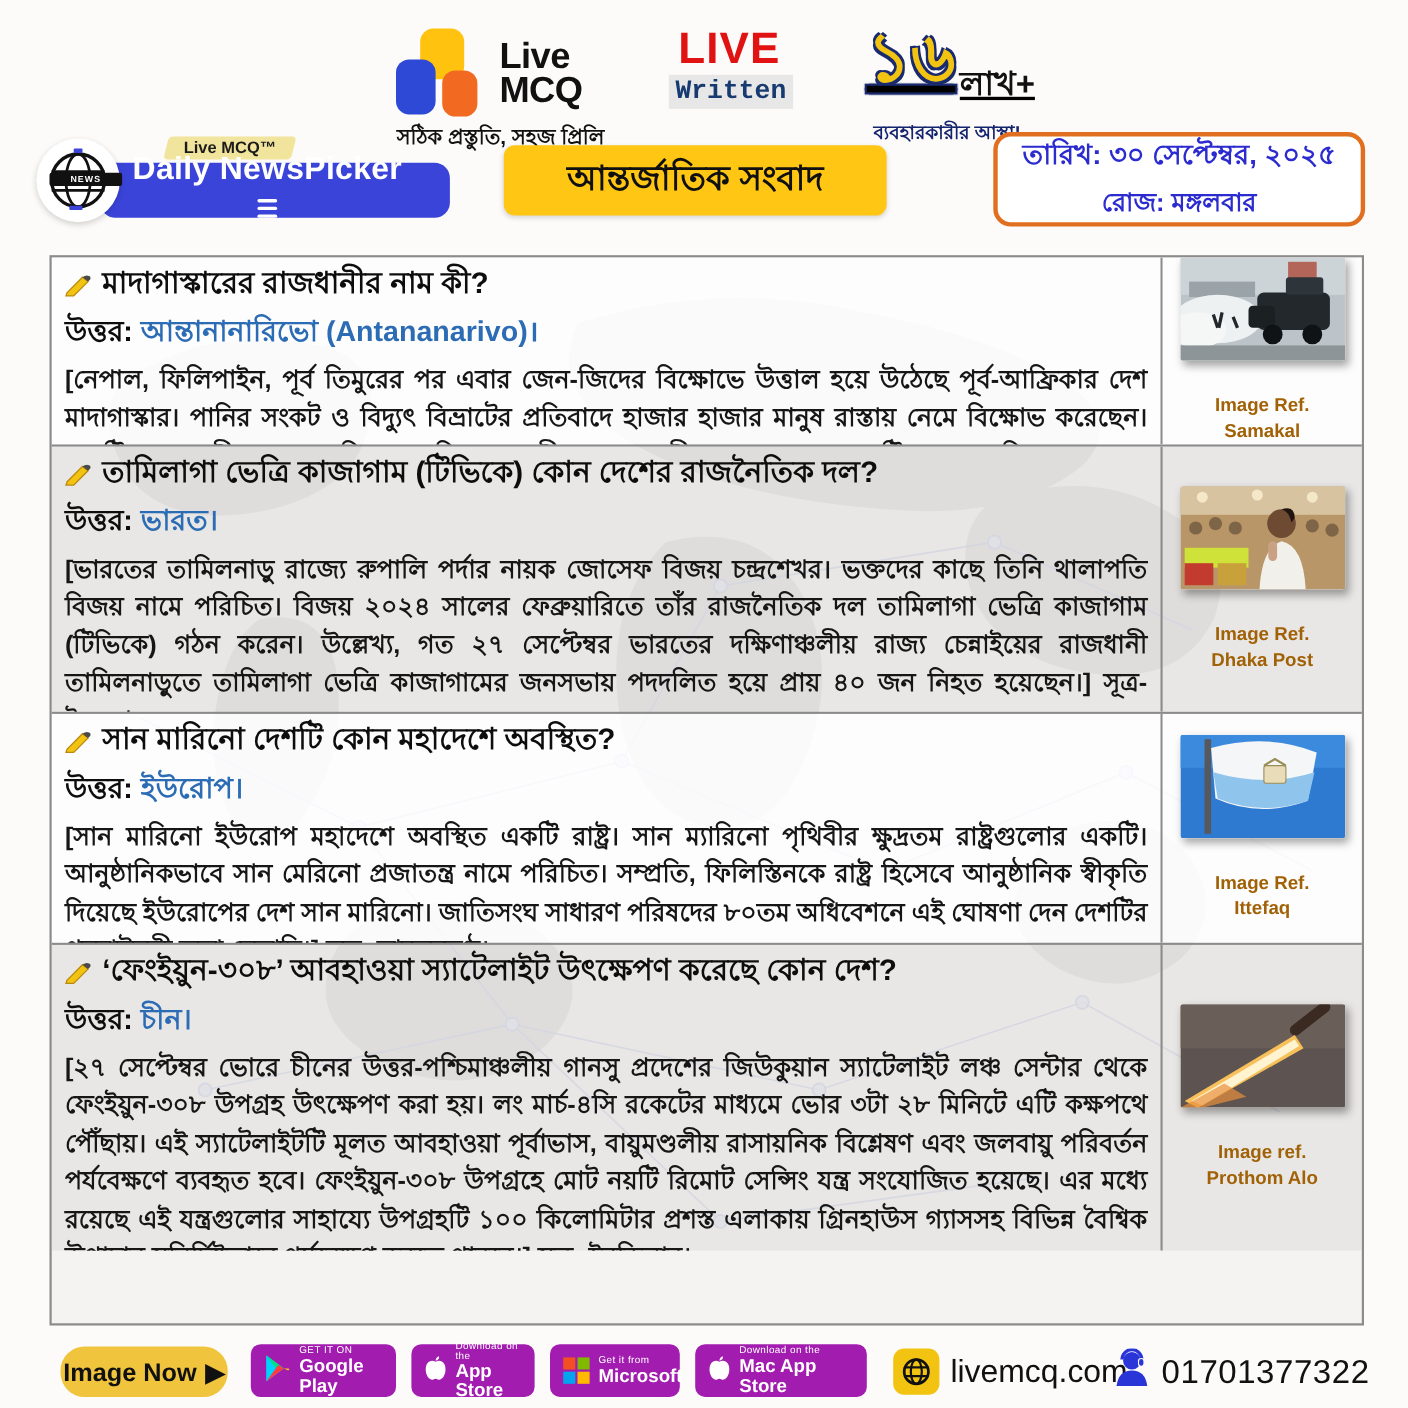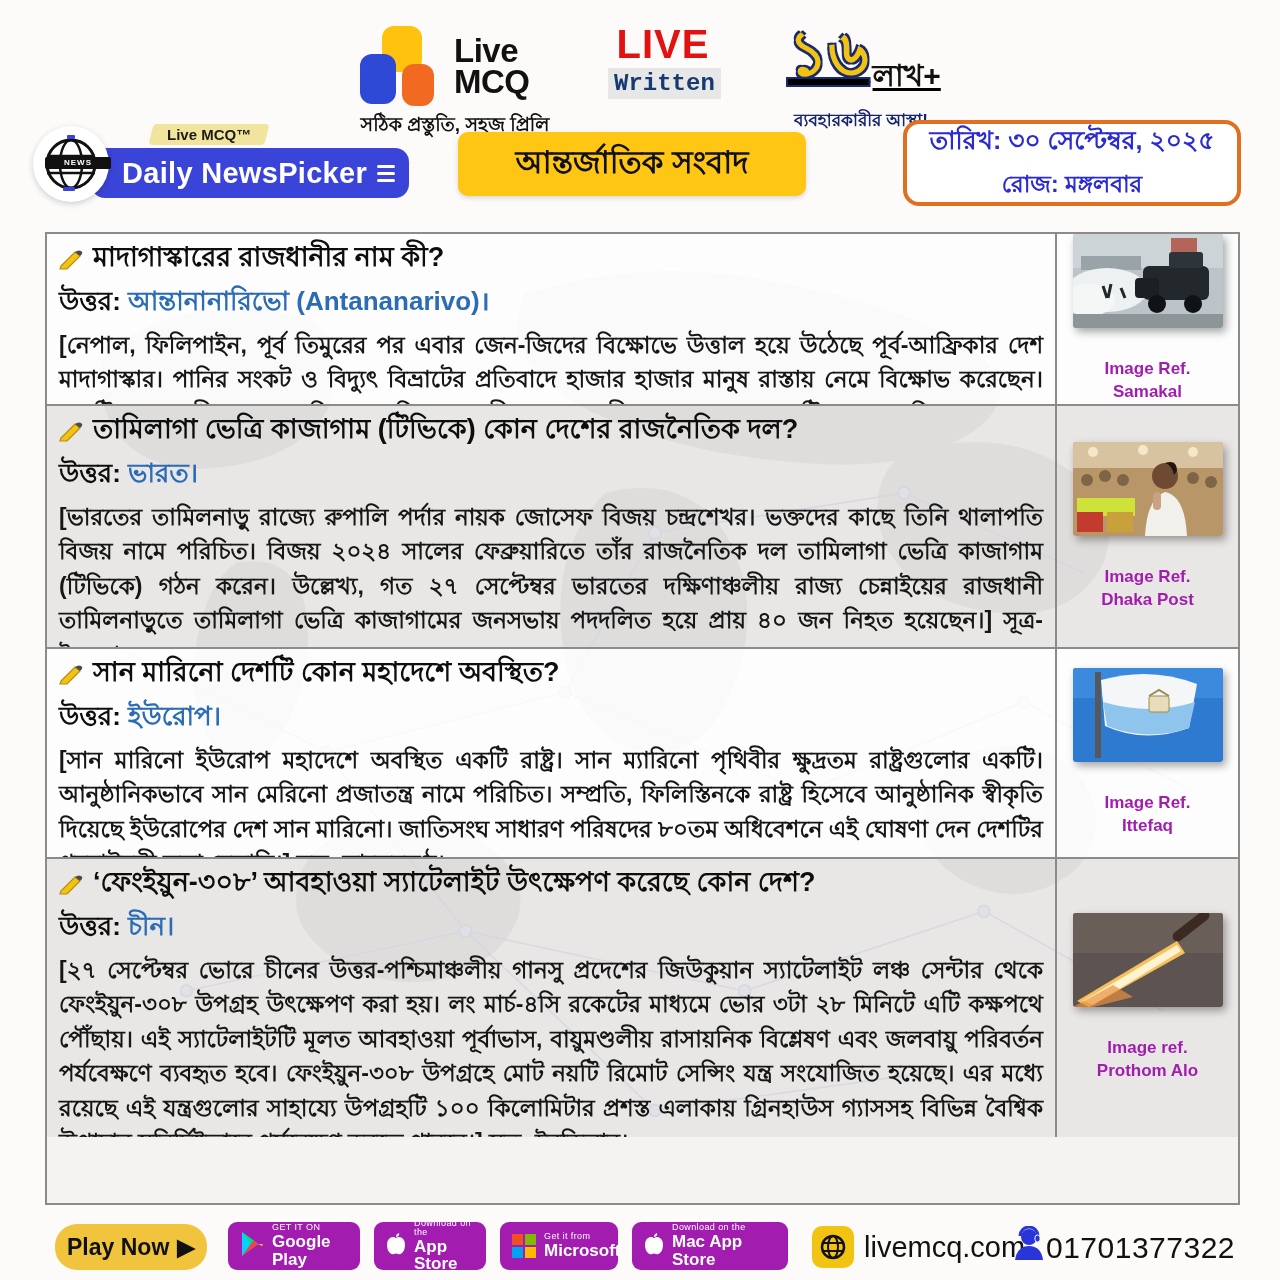--- a/index.html
+++ b/index.html
@@ -25,21 +25,21 @@
   .users-badge { position:absolute; left:788px; top:26px; width:190px; }
   .ub-row { display:flex; align-items:flex-start;text-decoration:underline; }
   .ub-num { font-size:62px; font-weight:900; color:#f2c411; line-height:0.9;
             text-shadow:-2px 2px 0 #1a2a6e, 2px 2px 0 #1a2a6e, 2px -2px 0 #1a2a6e, -2px -2px 0 #1a2a6e; }
   .ub-lakh { font-size:30px; font-weight:800; color:#111; margin-top:26px; margin-left:4px; }
   .ub-trust { font-size:17px; font-weight:700; color:#15246e; margin-top:4px; margin-left:6px; }
 
   
   .brand { position:absolute; left:33px; top:118px; width:375px; height:100px; }
   .brand-pill { position:absolute; left:58px; top:30px; width:318px; height:50px; background:#3b44d9;
-                border-radius:14px; display:flex; align-items:center; justify-content:flex-end; padding-right:14px; gap:10px; }
+                border-radius:14px; display:flex; align-items:center; justify-content:flex-end; padding-right:14px; gap:10px;flex-direction:column; }
   .brand-text { color:#fff; font-size:29px; font-weight:600; letter-spacing:0.3px; }
   .menu-icon { display:flex; flex-direction:column; gap:4px; }
   .menu-icon span { display:block; width:18px; height:3px; background:#fff; border-radius:2px; }
   .brand-tag { position:absolute; left:118px; top:6px; background:#f1e49c; color:#1b1b1b; font-size:15px; font-weight:700;
                padding:2px 16px; border-radius:4px; transform:skewX(-14deg); }
   .brand-tag > span { display:inline-block; transform:skewX(14deg); }
   .brand-circle { position:absolute; left:0; top:8px; width:76px; height:76px; background:#fff; border-radius:50%;
                   box-shadow:0 2px 6px rgba(0,0,0,0.18); display:flex; align-items:center; justify-content:center; }
   .news-strip { position:absolute; left:12px; top:31px; width:66px; height:12px; background:#111; color:#fff;
                 font-size:8px; font-weight:700; text-align:center; line-height:12px; letter-spacing:1px; border-radius:2px; }
@@ -65,39 +65,39 @@
   .qa-row.even .qa-main, .qa-row.even .qa-side { background:rgba(222,221,219,0.55); }
   .qa-main { flex:1; border-right:2px solid #8b8b8b; padding:7px 12px 4px 12px; }
   .qa-side { width:181px; display:flex; flex-direction:column; align-items:center; justify-content:center; gap:30px; padding:6px 4px; }
   .q-line { display:flex; align-items:flex-start; gap:8px; font-size:27px; font-weight:800; color:#0d0d0d; line-height:1.25; }
   .q-icon { flex:0 0 auto; margin-top:4px; }
   .a-line { font-size:26px; font-weight:800; color:#0d0d0d; margin-top:2px; }
   .a-line .a-value { color:#2b6cb5; }
   .expl { font-size:23px; font-weight:600; color:#161616; text-align:justify; line-height:1.5; margin-top:3px; }
   .photo { width:150px; height:94px; border-radius:3px; box-shadow:3px 4px 8px rgba(0,0,0,0.35); overflow:hidden; flex:0 0 auto; }
   .photo svg { display:block; width:100%; height:100%; }
-  .img-ref { font-size:17px; font-weight:700; color:#a21caf; text-align:center; line-height:1.35; }
+  .img-ref { font-size:17px; font-weight:700; color:#a16207; text-align:center; line-height:1.35; }
 
   
   .footer { position:absolute; left:0; top:1218px; width:1280px; height:62px; }
   .join-now { position:absolute; left:55px; top:6px; width:152px; height:46px; background:#f0c43c; border-radius:22px;
               display:flex; align-items:center; justify-content:center; gap:8px; font-size:23px; font-weight:700; color:#111; }
   .store-badge { position:absolute; top:4px; height:48px; background:#a21caf; border-radius:9px; color:#fff;
                  display:flex; align-items:center; gap:8px; padding:0 12px; }
   .store-badge .txt { display:flex; flex-direction:column; line-height:1.05; }
   .store-badge .top { font-size:9px; letter-spacing:0.4px; }
   .store-badge .bottom { font-size:17px; font-weight:700; }
   .gp { left:228px; width:132px; } .as { left:374px; width:112px; } .ms { left:500px; width:118px; } .mas { left:632px; width:156px; }
   .ms-grid { display:grid; grid-template-columns:11px 11px; grid-template-rows:11px 11px; gap:2px; }
   .ms-grid i { display:block; }
   .ms-grid i:nth-child(1){background:#f25022;} .ms-grid i:nth-child(2){background:#7fba00;}
   .ms-grid i:nth-child(3){background:#00a4ef;} .ms-grid i:nth-child(4){background:#ffb900;}
   .website { position:absolute; left:812px; top:8px; display:flex; align-items:center; gap:10px; font-size:29px; color:#111; }
   .web-globe { width:42px; height:42px; background:#f2c411; border-radius:10px; display:flex; align-items:center; justify-content:center; }
-  .phone { position:absolute; left:1012px; top:8px; display:flex; align-items:center; gap:0; font-size:30px; color:#111; letter-spacing:0.5px; }
+  .phone { position:absolute; left:1012px; top:8px; display:flex; align-items:center; gap:10px; font-size:30px; color:#111; letter-spacing:0.5px; }
 </style>
 </head>
 <body>
 
 <div class="page">
 
   <div class="livemcq-logo">
     <div class="lm-row">
       <div class="lm-squares">
         <span class="lm-sq yellow"></span>
@@ -346,21 +346,21 @@
         <div class="img-ref">
           <div>Image ref.</div>
           <div>Prothom Alo</div>
         </div>
       </div>
     </div>
   </div>
 
   <div class="footer">
     <div class="join-now">
-      <span>Play Now</span>
+      <span>Image Now</span>
       <span>▶</span>
     </div>
 
     <div class="store-badge gp">
       <span>
         <svg width="24" height="26" viewBox="0 0 24 26">
           <path d="M2,1 L18,13 L2,25z" fill="#00d3ff"></path>
           <path d="M2,1 L18,13 L13,16 L2,1z" fill="#00e07a"></path>
           <path d="M2,25 L18,13 L13,10 L2,25z" fill="#ff3a44"></path>
           <path d="M18,13 L22,13 q2,0 0,2 l-4,-2z" fill="#ffc107"></path>

